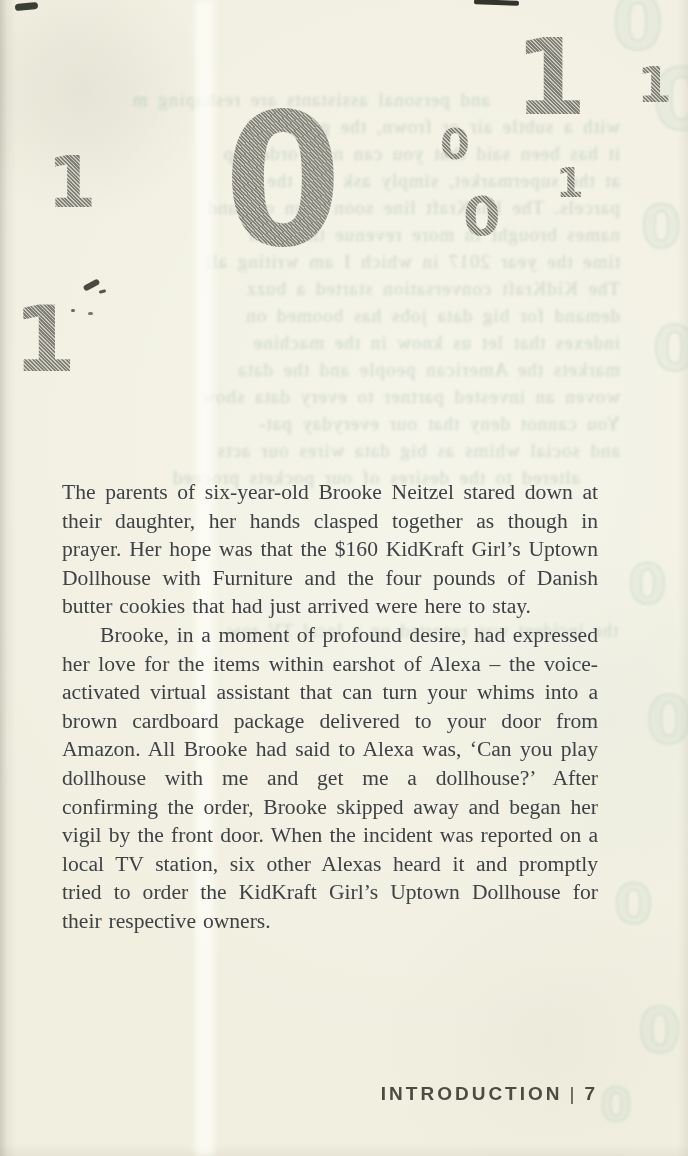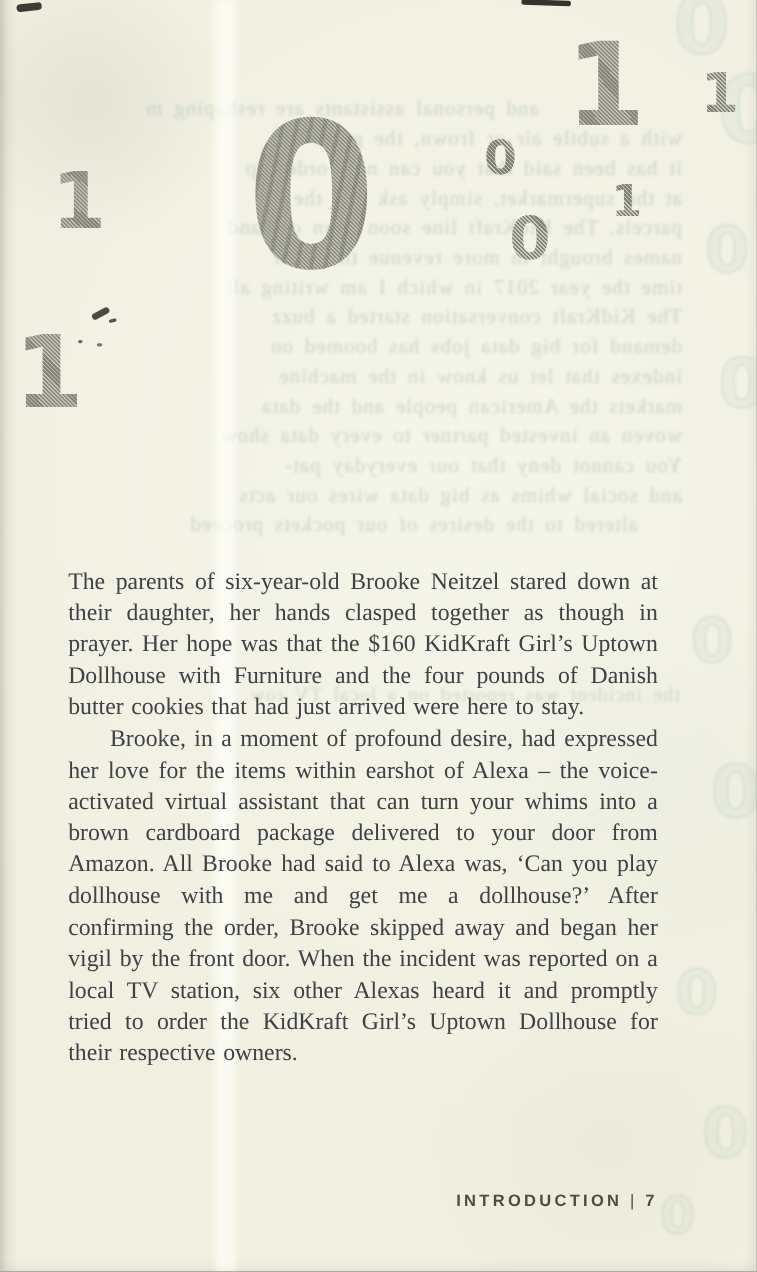--- a/index.html
+++ b/index.html
@@ -114,28 +114,28 @@
   .mark-dot-b{left:88px;top:312px;width:5px;height:3px;border-radius:2px;background:rgba(70,70,60,.7);}
   
   .body-text{
     position:absolute;left:62px;top:478px;width:536px;
     font-size:21.6px;line-height:28.6px;
     color:#3e4247;
     text-align:justify;
     word-spacing:1.5px;
   }
   .body-text p{margin:0;text-indent:38px;}
-  .body-text p:first-child{text-indent:0;margin-top:36px;}
+  .body-text p:first-child{text-indent:0;}
   
   .footer{
     position:absolute;left:62px;top:1083px;width:536px;
     text-align:right;
     font-family:"Liberation Sans", sans-serif;
     font-weight:700;
-    font-size:15px;
+    font-size:19px;
     letter-spacing:3px;
     color:#4c4c42;
   }
   .footer .divider{margin:0 7px;font-weight:400;}
 </style>
 </head>
 <body>
 
 <div id="screen">
 

